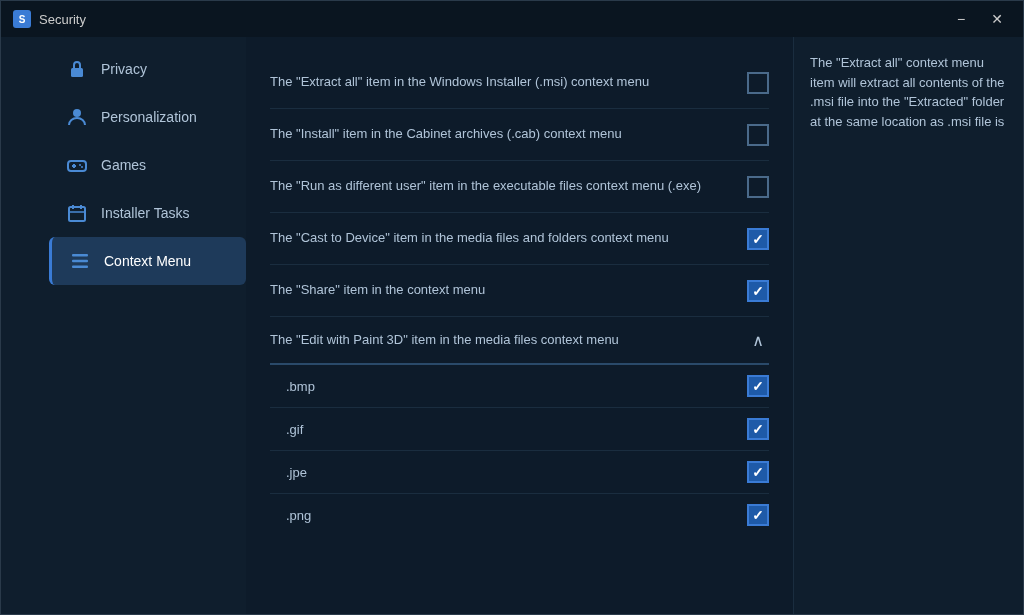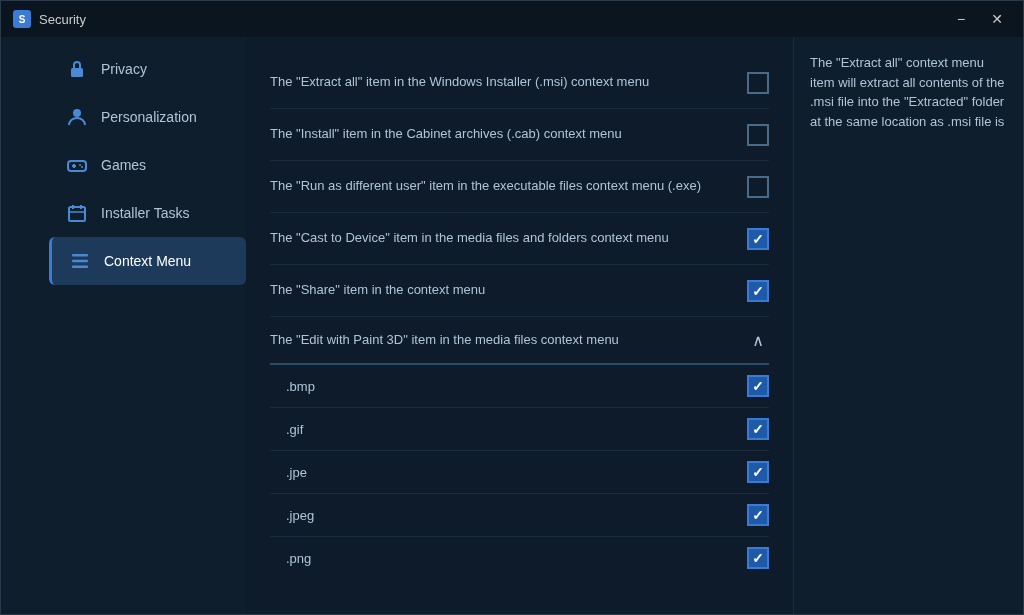--- a/index.html
+++ b/index.html
@@ -340,24 +340,20 @@
           <div class="sub-item">
             <span class="sub-label">.gif</span>
             <div class="checkbox checked"></div>
           </div>
 
           <div class="sub-item">
             <span class="sub-label">.jpe</span>
             <div class="checkbox checked"></div>
           </div>
 
-          <div class="sub-item">
-            <span class="sub-label">.jpeg</span>
-            <div class="checkbox checked"></div>
-          </div>
 
 
           <div class="sub-item">
             <span class="sub-label">.png</span>
             <div class="checkbox checked"></div>
           </div>
 
         </div>
 
       </div>

